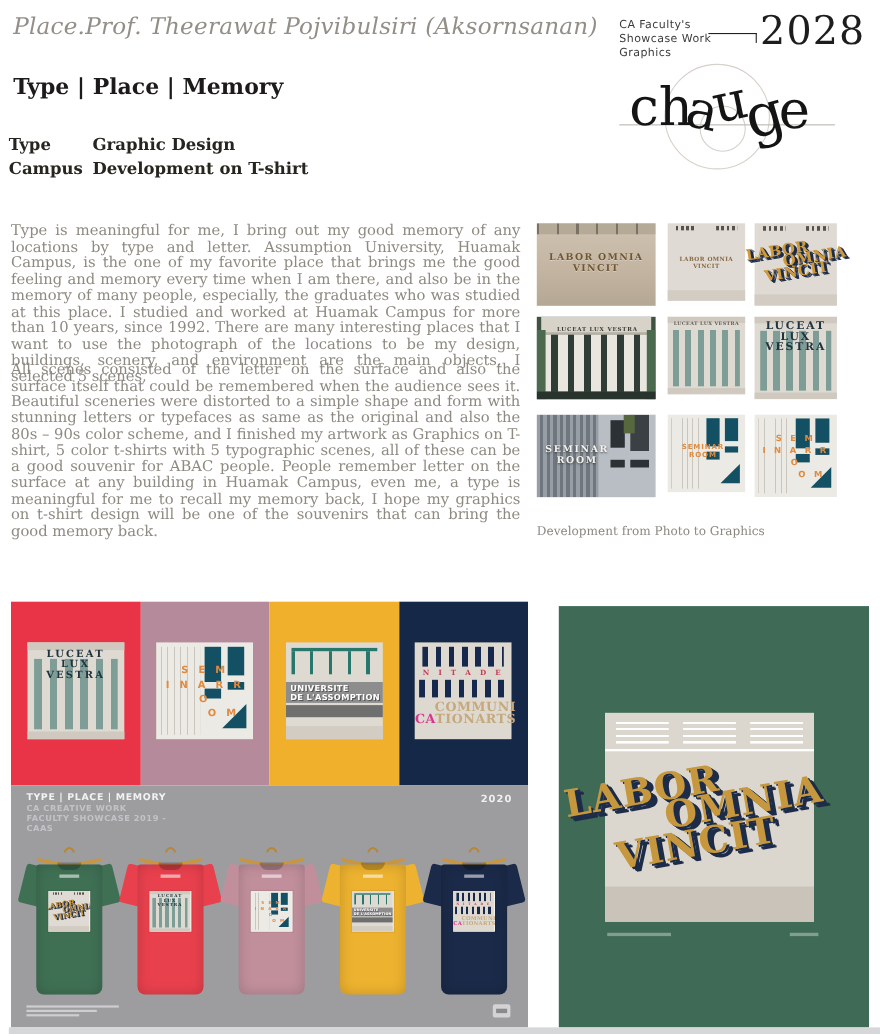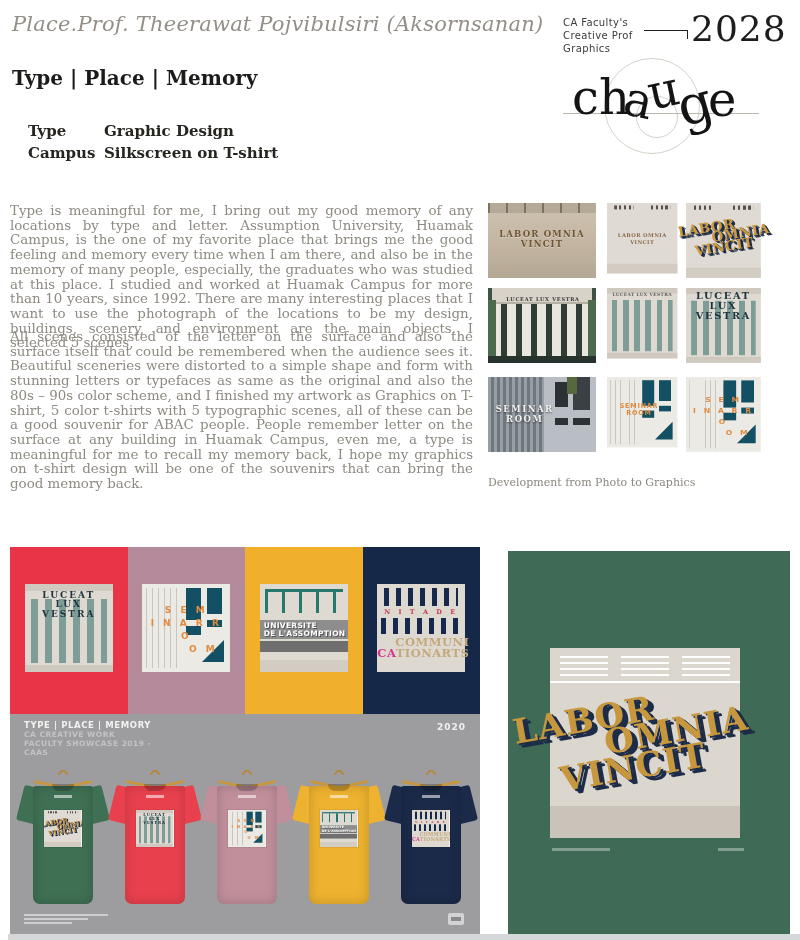--- a/index.html
+++ b/index.html
@@ -3,21 +3,21 @@
 <meta charset="utf-8">
 <style>
   *{margin:0;padding:0;box-sizing:border-box}
   html,body{width:800px;height:940px}
   body{position:relative;background:#fff;font-family:"DejaVu Serif",serif;overflow:hidden}
   .abs{position:absolute}
 
   
   #author{left:12px;top:12px;font-style:italic;font-size:21px;color:#938e87;letter-spacing:.2px;white-space:nowrap}
   #worktitle{left:12px;top:66px;font-size:20px;font-weight:700;color:#1c1b19}
-  #meta{left:28px;top:120px;font-size:15px;font-weight:700;color:#26251f;line-height:22px}
+  #meta{left:8px;top:120px;font-size:15px;font-weight:700;color:#26251f;line-height:22px}
   #meta .lbl{display:inline-block;width:76px}
 
   
   .para{left:10px;width:463px;font-size:13.4px;line-height:14.7px;color:#8e8a82;text-align:justify}
   #p1{top:204px}#p2{top:330px}
 
   
   #logo-text{left:563px;top:16px;font-family:"DejaVu Sans",sans-serif;font-size:10px;line-height:13px;color:#3b3b3b;letter-spacing:.4px}
   #logo-line{left:644px;top:30px;width:44px;height:9px;border-top:1px solid #222;border-right:1px solid #222}
   #logo-year{left:691px;top:8px;font-size:36px;color:#1d1d1d;letter-spacing:1px}
@@ -155,29 +155,29 @@
 
   #bottomstrip{left:8px;top:934px;width:792px;height:6px;background:#d5d7d8}
 </style>
 </head>
 <body>
 
 <div class="abs" id="author">Place.Prof. Theerawat Pojvibulsiri (Aksornsanan)</div>
 <div class="abs" id="worktitle">Type | Place | Memory</div>
 <div class="abs" id="meta">
   <div><span class="lbl">Type</span><span>Graphic Design</span></div>
-  <div><span class="lbl">Campus</span><span>Silkscreen on T-shirt</span></div>
+  <div><span class="lbl">Campus</span><span>Development on T-shirt</span></div>
 </div>
 
 <div class="abs para" id="p1">Type is meaningful for me, I bring out my good memory of any locations by type and letter. Assumption University, Huamak Campus, is the one of my favorite place that brings me the good feeling and memory every time when I am there, and also be in the memory of many people, especially, the graduates who was studied at this place. I studied and worked at Huamak Campus for more than 10 years, since 1992. There are many interesting places that I want to use the photograph of the locations to be my design, buildings, scenery, and environment are the main objects. I selected 5 scenes,</div>
 <div class="abs para" id="p2">All scenes consisted of the letter on the surface and also the surface itself that could be remembered when the audience sees it. Beautiful sceneries were distorted to a simple shape and form with stunning letters or typefaces as same as the original and also the 80s – 90s color scheme, and I finished my artwork as Graphics on T-shirt, 5 color t-shirts with 5 typographic scenes, all of these can be a good souvenir for ABAC people. People remember letter on the surface at any building in Huamak Campus, even me, a type is meaningful for me to recall my memory back, I hope my graphics on t-shirt design will be one of the souvenirs that can bring the good memory back.</div>
 
 <div class="abs" id="logo-text">
   <div>CA Faculty's</div>
-  <div>Creative Prof</div>
+  <div>Showcase Work</div>
   <div>Graphics</div>
 </div>
 <div class="abs" id="logo-line"></div>
 <div class="abs" id="logo-year">2028</div>
 <div class="abs circ" id="c1"></div>
 <div class="abs circ" id="c2"></div>
 <div class="abs" id="baserule"></div>
 <div class="abs" id="wordmark"><span class="wl0">c</span><span class="wl1">h</span><span class="wl2">a</span><span class="wl3">n</span><span class="wl4">g</span><span class="wl5">e</span></div>
 
 <div class="tile photo" id="ph1">

